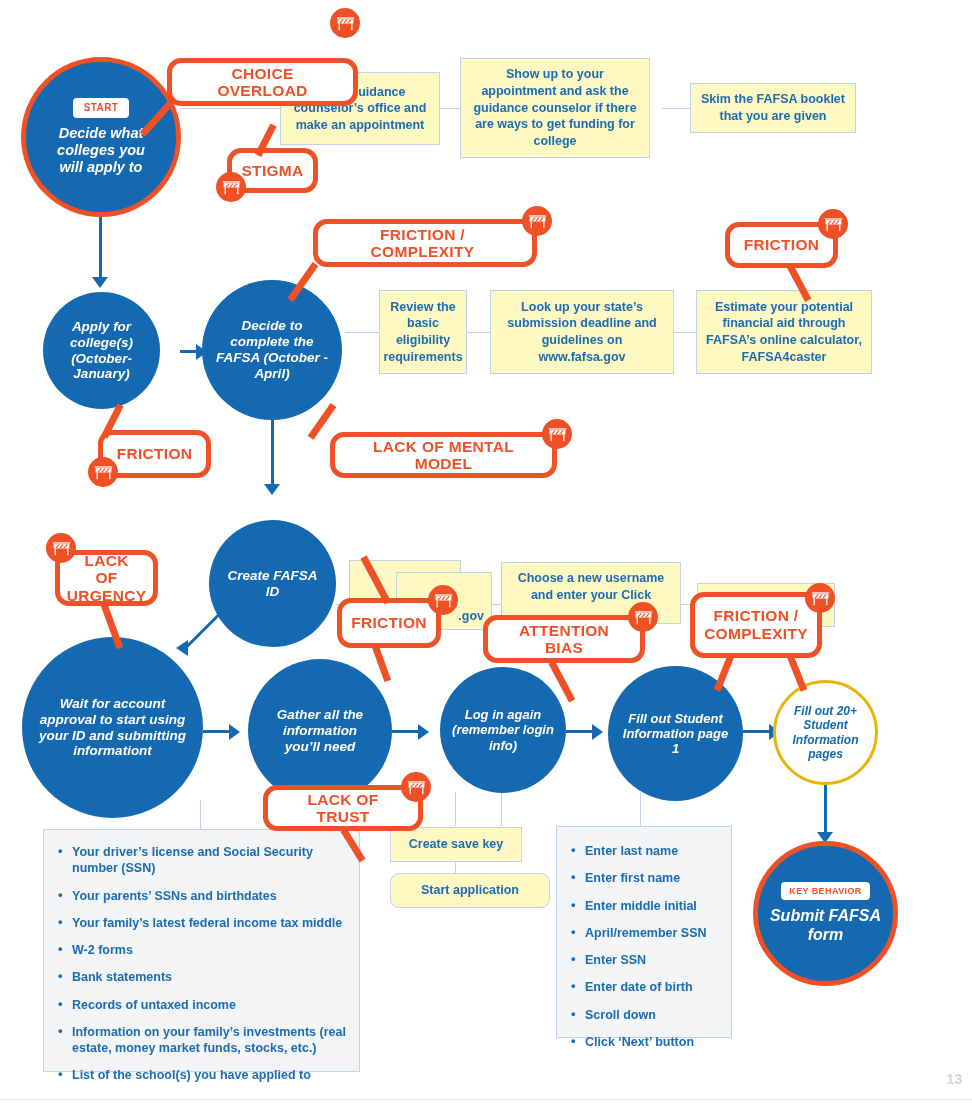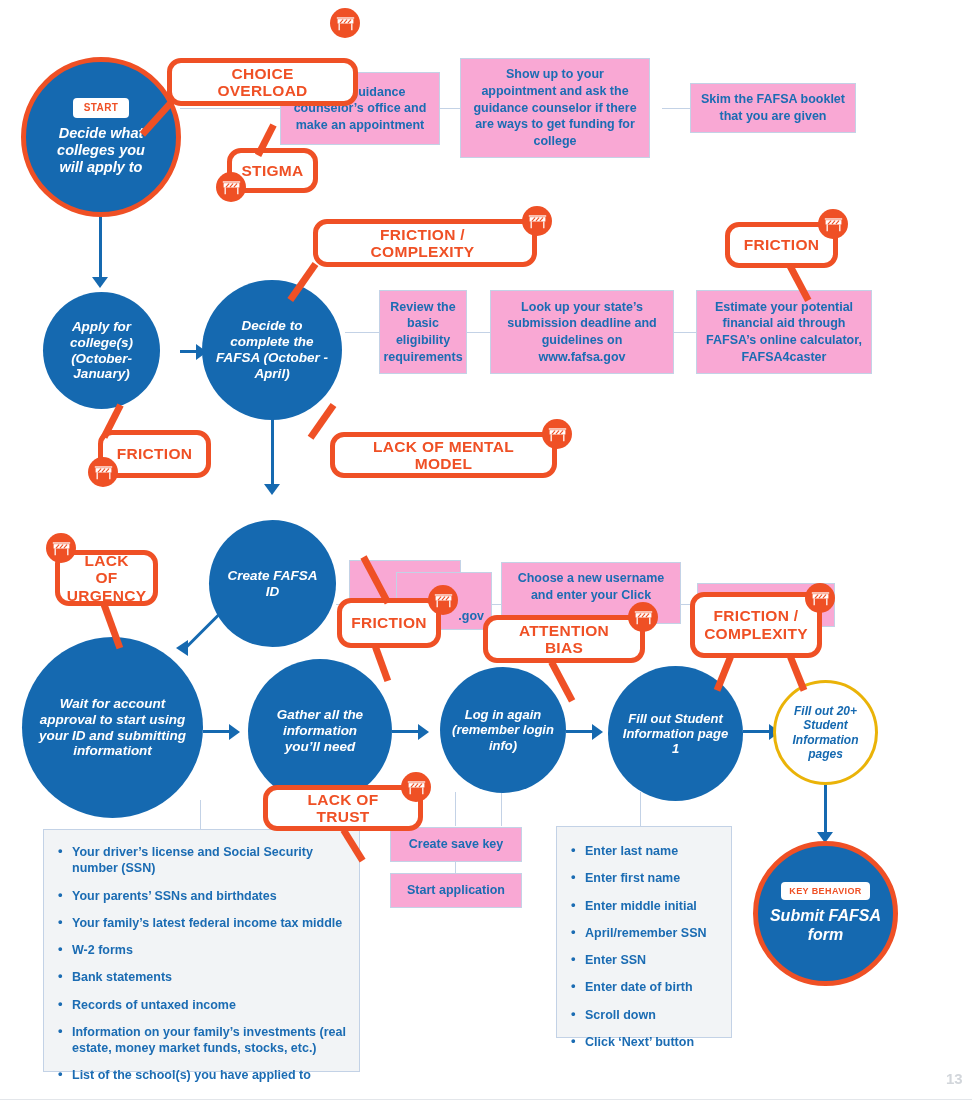--- a/index.html
+++ b/index.html
@@ -50,21 +50,21 @@
     letter-spacing:.4px;
     border-radius:4px;
     padding:4px 11px;
     margin-bottom:7px;
     white-space:nowrap;
   }
 
   
   .stepbox{
     position:absolute;
-    background:#f9a8d4;
+    background:#fef9c3;
     border:1px solid #C3D2E6;
     color:#1B6CB3;
     font-size:12.5px;
     line-height:1.33;
     font-weight:bold;
     display:flex;
     align-items:center;
     justify-content:center;
     text-align:center;
     padding:6px 9px;
@@ -238,21 +238,21 @@
   <div class="stepbox" style="left:349px;top:560px;width:112px;height:48px;z-index:2;"></div>
 
   <div class="stepbox" style="left:396px;top:572px;width:96px;height:58px;z-index:2;justify-content:flex-end;align-items:flex-end;padding-right:7px;padding-bottom:4px;">.gov</div>
 
   <div class="stepbox" style="left:501px;top:562px;width:180px;height:62px;z-index:2;align-items:flex-start;padding-top:7px;">Choose a new username and enter your Click</div>
 
   <div class="stepbox" style="left:697px;top:583px;width:138px;height:44px;z-index:2;justify-content:flex-end;padding-right:8px;">and ...tions</div>
 
   <div class="stepbox plain" style="left:390px;top:827px;width:132px;height:35px;">Create save key</div>
 
-  <div class="stepbox plain" style="left:390px;top:873px;width:132px;height:35px;">Start application</div>
+  <div class="stepbox plain" style="left:390px;top:873px;width:160px;height:35px;border-radius:9px;">Start application</div>
 
   <div class="listbox" style="left:43px;top:829px;width:317px;height:243px;">
     <ul>
       <li>Your driver’s license and Social Security number (SSN)</li>
       <li>Your parents’ SSNs and birthdates</li>
       <li>Your family’s latest federal income tax middle</li>
       <li>W-2 forms</li>
       <li>Bank statements</li>
       <li>Records of untaxed income</li>
       <li>Information on your family’s investments (real estate, money market funds, stocks, etc.)</li>

